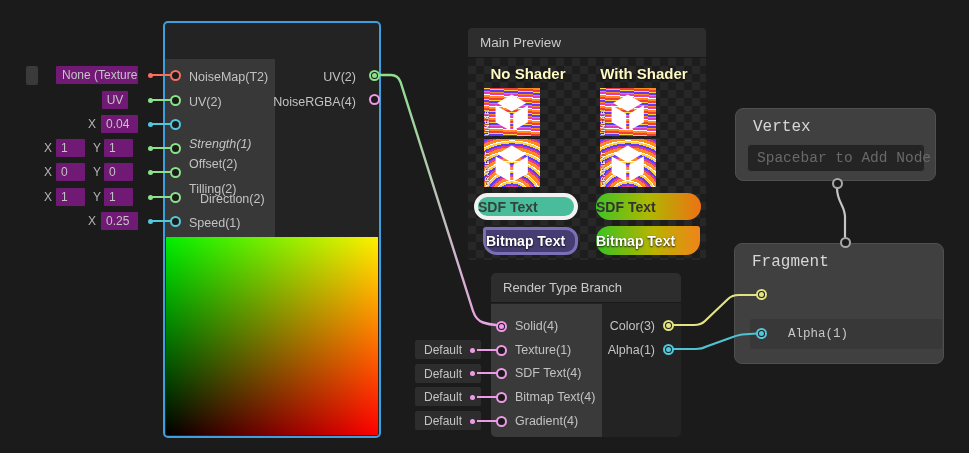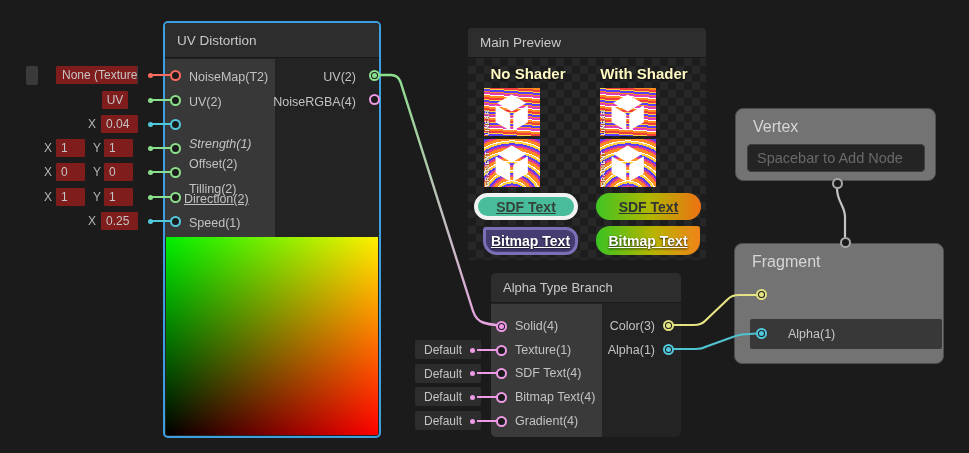--- a/index.html
+++ b/index.html
@@ -16,21 +16,21 @@
     display:flex;align-items:center;padding:0 12px;font-size:13.5px;color:#c9c9c9;}
   .portcol{position:absolute;background:#383838;}
   .portlabel{position:absolute;font-size:12.5px;color:#c2c2c2;white-space:nowrap;line-height:16px;}
   .portlabel.right{text-align:right;}
   
   .uv-node{left:163px;top:21px;width:218px;height:417px;border:2px solid #3e9fdf;background:#232323;}
   .uv-preview{position:absolute;left:1px;right:1px;top:214px;bottom:1px;
     background:linear-gradient(to right,#000 0%,#f00 100%),linear-gradient(to top,#000 0%,#00f000 100%);
     background-blend-mode:screen;}
   
-  .fbox{position:absolute;height:20px;background:#7f1d1d;border:1px solid #1c1c1c;border-radius:2px;
+  .fbox{position:absolute;height:20px;background:#701a75;border:1px solid #1c1c1c;border-radius:2px;
     display:flex;align-items:center;font-size:12px;color:#c4c4c4;overflow:hidden;white-space:nowrap;}
   .axis{position:absolute;font-size:12px;color:#b4b4b4;line-height:20px;}
   .objpick{margin-left:auto;width:17px;height:18px;background:#3a3a3a;border-radius:2px;
     display:flex;align-items:center;justify-content:center;font-size:11px;color:#cfcfcf;flex:none;}
   .stub{position:absolute;width:12px;height:19px;background:#3a3a3a;border-radius:2px;}
   
   .sock{position:absolute;width:11px;height:11px;margin:-5.5px 0 0 -5.5px;border:2px solid currentColor;
     border-radius:50%;background:#1b1b1b;}
   .sock.filled::after{content:"";position:absolute;inset:1px;background:currentColor;border-radius:50%;}
   .dot{position:absolute;width:5px;height:5px;margin:-2.5px 0 0 -2.5px;border-radius:50%;background:currentColor;}
@@ -41,32 +41,32 @@
   .checker{position:absolute;left:0;right:0;top:30px;bottom:0;
     background:repeating-conic-gradient(#272727 0 25%,#1d1d1d 0 50%);background-size:16px 16px;}
   .shader-col-label{position:absolute;top:37px;font-size:15px;font-weight:bold;color:#fef9c3;
     text-align:center;text-shadow:0 1px 2px rgba(0,0,0,.8);}
   .tex{position:absolute;width:56px;height:48px;overflow:hidden;}
   .tex.linear{background:repeating-linear-gradient(184deg,#ff8a1e 0 2px,#f23d3d 2px 4px,#ffd23c 4px 5px,#5a3cff 5px 7px,#ff8a1e 7px 8px,#e23cb4 8px 10px,#ffffff 10px 11px);}
   .tex.gradient{background:repeating-radial-gradient(circle at 50% 128%,#ff8a1e 0 3px,#e23c8c 3px 5px,#5a3cff 5px 7px,#ffd23c 7px 9px,#ffffff 9px 10px);}
   .tex svg{position:absolute;left:13%;top:10%;width:74%;height:80%;}
   .vlabel{position:absolute;left:0;bottom:1px;writing-mode:vertical-rl;transform:rotate(180deg);
     font-size:6px;font-weight:bold;color:#fff;letter-spacing:.5px;text-shadow:0 0 2px #000;line-height:7px;}
-  .pill{position:absolute;display:flex;align-items:center;justify-content:center;
-    font-size:14px;font-weight:bold;text-decoration:underline;}
+  .pill{position:absolute;display:flex;align-items:center;justify-content:flex-start;
+    font-size:14px;font-weight:bold;}
   .sdf-l{left:6px;top:165px;width:104px;height:27px;border-radius:14px;background:#49bd9b;
     border:4px solid #f2f2f2;color:#33433a;}
   .sdf-r{left:128px;top:165px;width:105px;height:27px;border-radius:14px;color:#333;
     background:linear-gradient(90deg,#3fc424,#aeb800 50%,#ee7214);}
   .bmp-l{left:15px;top:199px;width:95px;height:28px;border-radius:3px 12px 12px 14px;background:#453c72;
     border:3px solid #7a70b5;color:#fff;text-shadow:0 1px 2px rgba(0,0,0,.9);}
   .bmp-r{left:128px;top:198px;width:104px;height:29px;border-radius:14px 3px 14px 14px;color:#fff;
     background:linear-gradient(90deg,#39c322,#b8b400 55%,#f08419);text-shadow:0 1px 2px rgba(0,0,0,.9);}
   
-  .master{background:#737373;border:1px solid #4f4f4f;border-radius:8px;overflow:visible;}
+  .master{background:#404040;border:1px solid #4f4f4f;border-radius:8px;overflow:visible;font-family:Liberation Mono, monospace;}
   .vertex-node{left:735px;top:108px;width:201px;height:73px;}
   .fragment-node{left:734px;top:243px;width:210px;height:121px;}
   .master-title{position:absolute;left:17px;top:9px;font-size:16px;color:#d6d6d6;}
   .ghostbox{position:absolute;left:11px;top:35px;width:178px;height:28px;border:1px solid #3f3f3f;
     border-radius:4px;background:#242424;display:flex;align-items:center;padding:0 9px;
     font-size:14.5px;color:#696969;white-space:nowrap;}
   .slotrow{position:absolute;left:15px;width:192px;height:30px;background:#383838;border-radius:2px;
     display:flex;align-items:center;padding-left:38px;font-size:12.5px;color:#c6c6c6;}
   
   .branch-node{left:491px;top:273px;width:190px;height:164px;background:#232323;}
@@ -105,30 +105,27 @@
     <path d="M477 397 H499" stroke="#ef9ae6" stroke-width="2"></path>
     <path d="M477 421 H499" stroke="#ef9ae6" stroke-width="2"></path>
 
     <path d="M380 75 H391 Q398 75 400.5 82 L473 311 Q476 320 483 322.5 Q489 324.5 496 325" stroke="url(#gp)" stroke-width="2.4" stroke-linecap="round"></path>
     <path d="M673 325 H694 Q701 325 705 321 L728 299 Q732 295 739 295 H757" stroke="#e3e383" stroke-width="2.2" stroke-linecap="round"></path>
     <path d="M673 349 H696 Q702 349 706.5 346.5 L730 338 Q736 335.5 742 334.5 L757 333.5" stroke="#4fc3cf" stroke-width="2.2" stroke-linecap="round"></path>
     <path d="M837 188 C837 203 846 206 845 219 L845 237" stroke="#c4c4c4" stroke-width="2.2" stroke-linecap="round"></path>
   </svg>
 
   <div class="node uv-node">
-    <div class="node-header">
-      <span>UV Distortion</span>
-    </div>
     <div class="portcol" style="left:0;top:36px;width:110px;height:178px;"></div>
     <span class="portlabel" style="left:24px;top:46px;">NoiseMap(T2)</span>
     <span class="portlabel" style="left:24px;top:71px;">UV(2)</span>
     <span class="portlabel" style="left:24px;top:113px;font-style:italic;">Strength(1)</span>
     <span class="portlabel" style="left:24px;top:119px;margin-top:39px;">Tilling(2)</span>
     <span class="portlabel" style="left:24px;top:133px;">Offset(2)</span>
-    <span class="portlabel" style="left:19px;top:168px;text-decoration:underline;">Direction(2)</span>
+    <span class="portlabel" style="left:35px;top:168px;">Direction(2)</span>
     <span class="portlabel" style="left:24px;top:192px;">Speed(1)</span>
     <span class="portlabel right" style="right:23px;top:46px;">UV(2)</span>
     <span class="portlabel right" style="right:23px;top:71px;">NoiseRGBA(4)</span>
     <div class="uv-preview"></div>
   </div>
 
   <div class="stub" style="left:26px;top:66px;"></div>
   <div class="fbox" style="left:55px;top:65px;width:84px;padding-left:6px;">
     <span>None (Texture</span>
     <span class="objpick">⊙</span>
@@ -225,21 +222,21 @@
 
   <div class="node master fragment-node">
     <span class="master-title">Fragment</span>
     <div class="slotrow" style="top:75px;">
       <span>Alpha(1)</span>
     </div>
   </div>
 
   <div class="node branch-node">
     <div class="node-header">
-      <span>Alpha Type Branch</span>
+      <span>Render Type Branch</span>
     </div>
     <div class="portcol" style="left:0;top:31px;width:111px;height:133px;background:#3a3a3a;"></div>
     <span class="portlabel" style="left:24px;top:45px;">Solid(4)</span>
     <span class="portlabel" style="left:24px;top:69px;">Texture(1)</span>
     <span class="portlabel" style="left:24px;top:92px;">SDF Text(4)</span>
     <span class="portlabel" style="left:24px;top:116px;">Bitmap Text(4)</span>
     <span class="portlabel" style="left:24px;top:140px;">Gradient(4)</span>
     <span class="portlabel right" style="right:26px;top:45px;">Color(3)</span>
     <span class="portlabel right" style="right:26px;top:69px;">Alpha(1)</span>
   </div>

